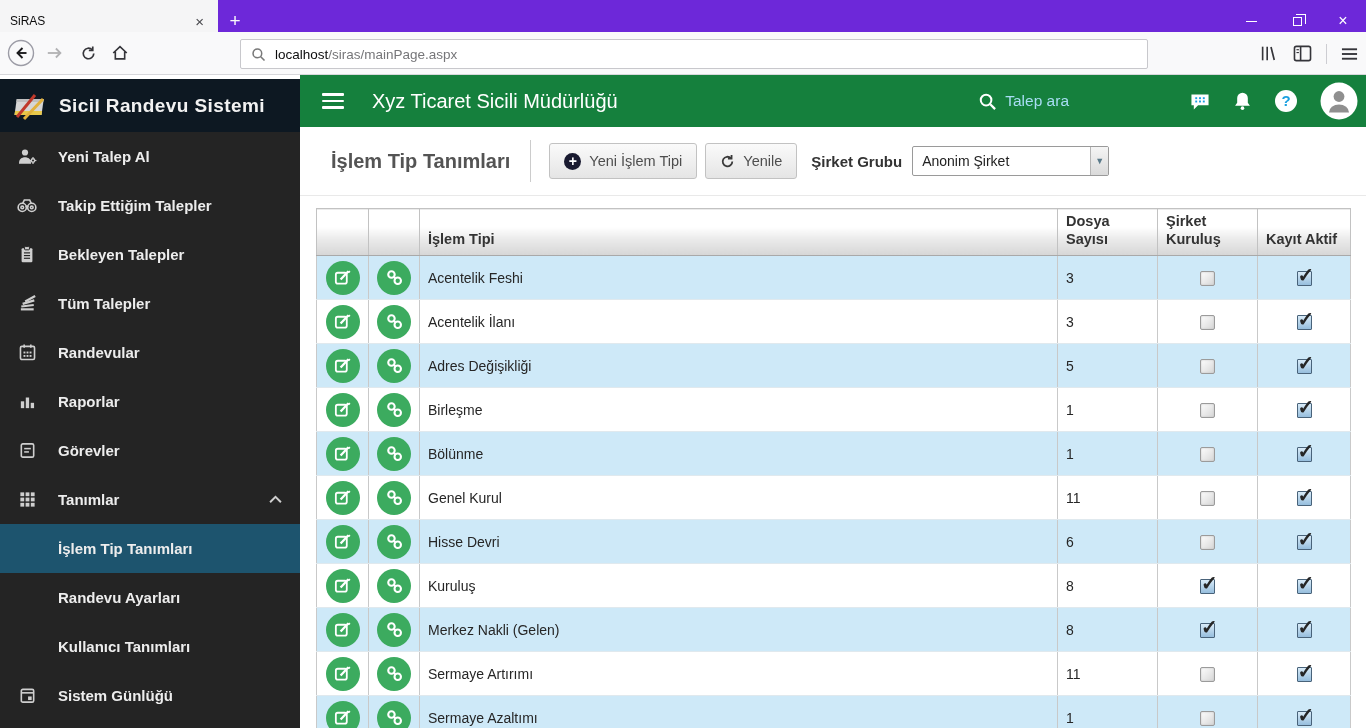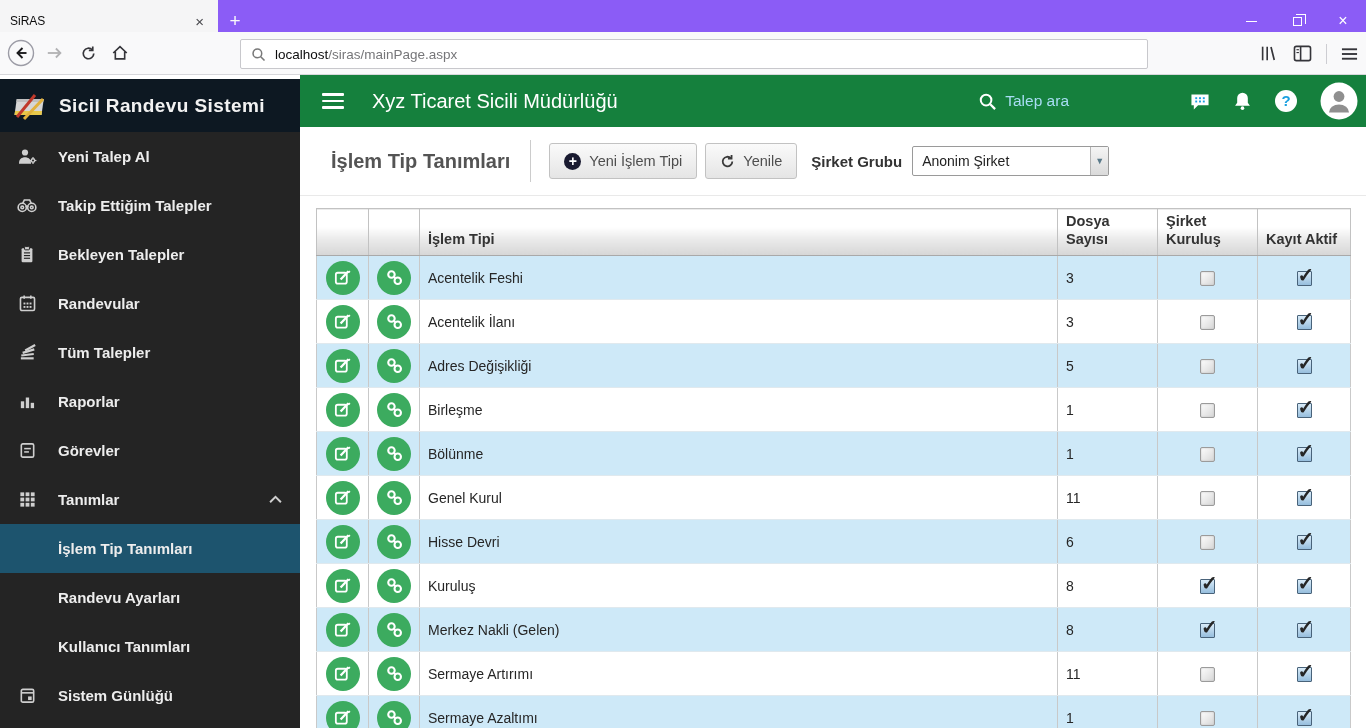--- a/index.html
+++ b/index.html
@@ -1,20 +1,20 @@
 <!DOCTYPE html>
 <html><head>
 <meta charset="utf-8">
 <style>
   * { margin:0; padding:0; box-sizing:border-box; }
   html,body { width:1366px; height:728px; overflow:hidden; }
   body { font-family:"Liberation Sans", sans-serif; background:#fff; position:relative; }
 
   
-  .titlebar { position:absolute; left:0; top:0; width:1366px; height:42px; background:#8b5cf6; display:flex; align-items:stretch; }
+  .titlebar { position:absolute; left:0; top:0; width:1366px; height:42px; background:#6d28d9; display:flex; align-items:stretch; }
   .tab { width:218px; background:#f5f5f6; display:flex; align-items:center; padding:0 10px; color:#0c0c0d; font-size:12px; }
   .tab-title { flex:1; }
   .tab-close { color:#4a4a4f; font-size:15px; padding:0 4px; cursor:default; }
   .newtab { width:34px; display:flex; align-items:center; justify-content:center; color:#f9f9fa; font-size:19px; font-weight:400; }
   .win-controls { margin-left:auto; display:flex; }
   .win-btn { width:46px; display:flex; align-items:center; justify-content:center; color:#fff; }
   .ic-min { width:11px; height:1px; background:#fff; display:inline-block; }
   .ic-restore { width:9px; height:9px; border:1px solid #fff; position:relative; display:inline-block; }
   .ic-restore:before { content:""; position:absolute; left:2px; top:-4px; width:9px; height:9px; border:1px solid #fff; border-left:none; border-bottom:none; }
   .ic-close { font-size:16px; line-height:1; font-weight:300; }
@@ -222,47 +222,47 @@
               <line x1="6.6" y1="11.2" x2="13.4" y2="11.2"></line>
               <line x1="6.6" y1="14.2" x2="13.4" y2="14.2"></line>
             </g>
           </svg>
         </span>
         <span class="nav-label">Bekleyen Talepler</span>
       </div>
       <div class="nav-item">
         <span class="nav-icon">
           <svg width="19" height="19" viewBox="0 0 20 20">
+            <g fill="#cfcfcf">
+              <rect x="3" y="15" width="13.5" height="2.3"></rect>
+              <rect x="3.4" y="11.2" width="13.2" height="2.3" transform="rotate(-7 10 12.3)"></rect>
+              <rect x="4.6" y="7.4" width="12.8" height="2.3" transform="rotate(-17 11 8.5)"></rect>
+              <rect x="6.8" y="3.8" width="12" height="2.3" transform="rotate(-29 12.8 4.9)"></rect>
+            </g>
+          </svg>
+        </span>
+        <span class="nav-label">Tüm Talepler</span>
+      </div>
+      <div class="nav-item">
+        <span class="nav-icon">
+          <svg width="19" height="19" viewBox="0 0 20 20">
             <rect x="2.6" y="3.6" width="14.8" height="13.8" rx="1.5" fill="none" stroke="#cfcfcf" stroke-width="1.7"></rect>
             <line x1="6.5" y1="1.6" x2="6.5" y2="5" stroke="#cfcfcf" stroke-width="1.7"></line>
             <line x1="13.5" y1="1.6" x2="13.5" y2="5" stroke="#cfcfcf" stroke-width="1.7"></line>
             <g fill="#cfcfcf">
               <rect x="5.8" y="9" width="2" height="2"></rect>
               <rect x="9" y="9" width="2" height="2"></rect>
               <rect x="12.2" y="9" width="2" height="2"></rect>
               <rect x="5.8" y="12.6" width="2" height="2"></rect>
               <rect x="9" y="12.6" width="2" height="2"></rect>
               <rect x="12.2" y="12.6" width="2" height="2"></rect>
             </g>
           </svg>
         </span>
         <span class="nav-label">Randevular</span>
-      </div>
-      <div class="nav-item">
-        <span class="nav-icon">
-          <svg width="19" height="19" viewBox="0 0 20 20">
-            <g fill="#cfcfcf">
-              <rect x="3" y="15" width="13.5" height="2.3"></rect>
-              <rect x="3.4" y="11.2" width="13.2" height="2.3" transform="rotate(-7 10 12.3)"></rect>
-              <rect x="4.6" y="7.4" width="12.8" height="2.3" transform="rotate(-17 11 8.5)"></rect>
-              <rect x="6.8" y="3.8" width="12" height="2.3" transform="rotate(-29 12.8 4.9)"></rect>
-            </g>
-          </svg>
-        </span>
-        <span class="nav-label">Tüm Talepler</span>
       </div>
       <div class="nav-item">
         <span class="nav-icon">
           <svg width="19" height="19" viewBox="0 0 20 20">
             <g fill="#cfcfcf">
               <rect x="3" y="9.8" width="3.5" height="7.2"></rect>
               <rect x="8.2" y="5.8" width="3.5" height="11.2"></rect>
               <rect x="13.4" y="11.4" width="3.5" height="5.6"></rect>
             </g>
           </svg>

